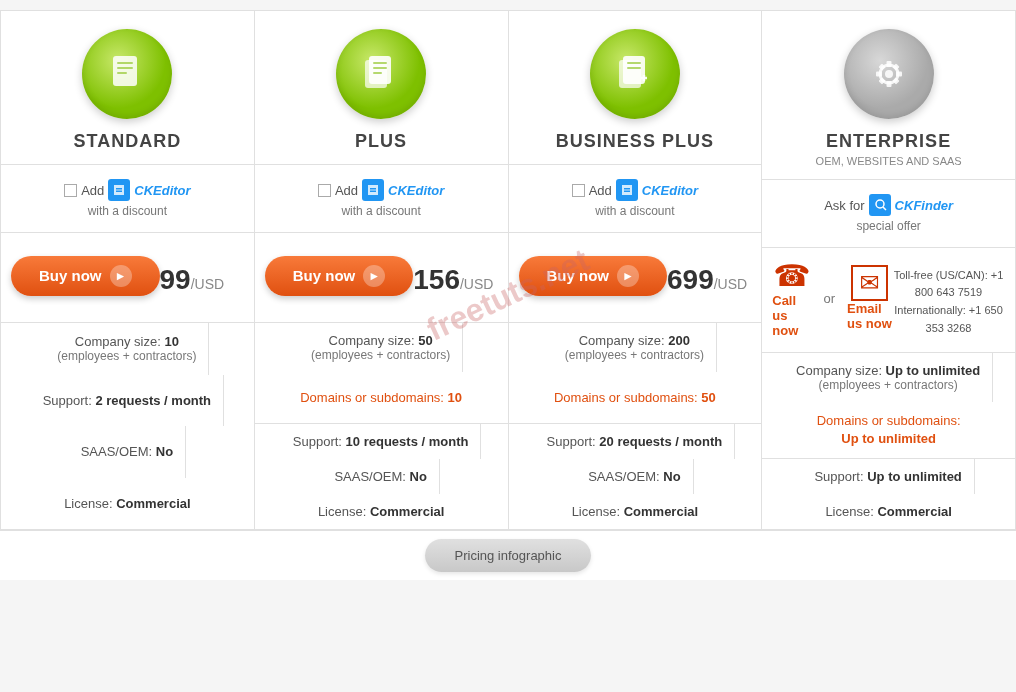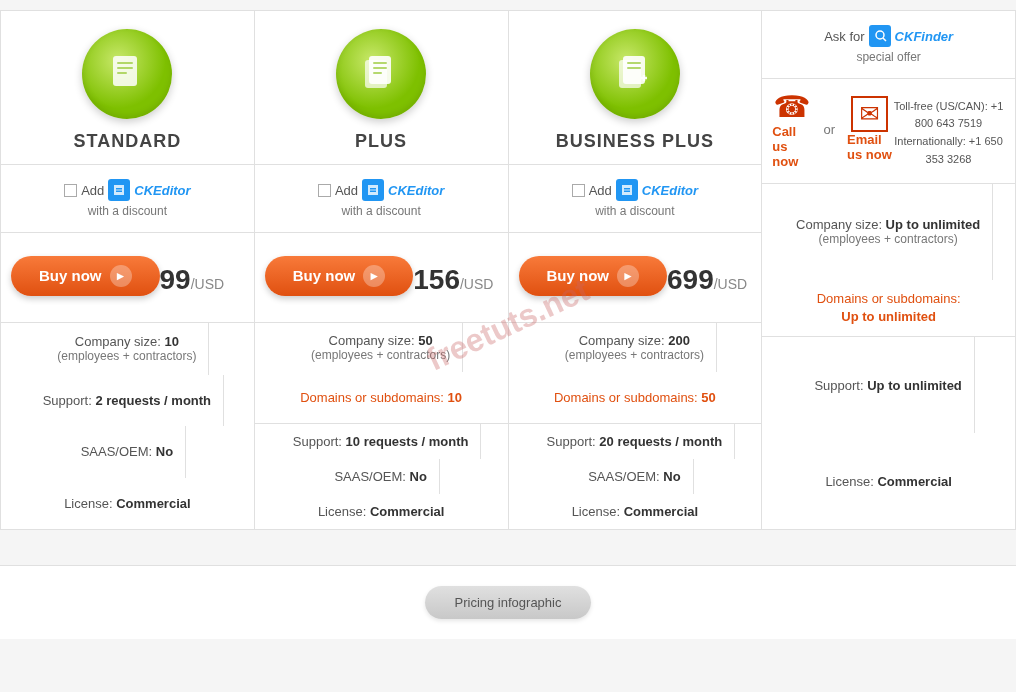--- a/index.html
+++ b/index.html
@@ -184,26 +184,25 @@
       min-height: 52px;
       display: flex;
       align-items: center;
       justify-content: center;
     }
     .domains-row .domain-val { font-weight: bold; }
 
     
     .footer {
       width: 100%;
-      padding: 20px;
+      padding: 8px;
       display: flex;
       justify-content: center;
       background: #fff;
       border-top: 1px solid #e0e0e0;
-      margin-top: 35px;
     }
     .infographic-btn {
       background: linear-gradient(to bottom, #e0e0e0, #c8c8c8);
       border: none;
       border-radius: 20px;
       padding: 9px 30px;
       font-size: 13px;
       color: #555;
       cursor: pointer;
       box-shadow: 0 2px 4px rgba(0,0,0,0.1);
@@ -407,20 +406,38 @@
       </div>
       <div class="cell alt">
         <span>SAAS/OEM: <span class="bold">No</span></span>
       </div>
       <div class="cell">
         <span>License: <span class="bold">Commercial</span></span>
       </div>
     </div>
 
     <div class="plan-col">
+      <div class="plan-header">
+        <div class="plan-icon enterprise">
+          <svg width="46" height="46" viewBox="0 0 46 46">
+            <circle cx="23" cy="23" r="9" fill="none" stroke="rgba(255,255,255,0.85)" stroke-width="3"></circle>
+            <circle cx="23" cy="23" r="4" fill="rgba(255,255,255,0.85)"></circle>
+            <rect x="20.5" y="10" width="5" height="6" rx="1" fill="rgba(255,255,255,0.85)"></rect>
+            <rect x="20.5" y="30" width="5" height="6" rx="1" fill="rgba(255,255,255,0.85)"></rect>
+            <rect x="10" y="20.5" width="6" height="5" rx="1" fill="rgba(255,255,255,0.85)"></rect>
+            <rect x="30" y="20.5" width="6" height="5" rx="1" fill="rgba(255,255,255,0.85)"></rect>
+            <rect x="13.5" y="13.5" width="5" height="5" rx="1" transform="rotate(45 16 16)" fill="rgba(255,255,255,0.85)"></rect>
+            <rect x="27.5" y="27.5" width="5" height="5" rx="1" transform="rotate(45 30 30)" fill="rgba(255,255,255,0.85)"></rect>
+            <rect x="13.5" y="27.5" width="5" height="5" rx="1" transform="rotate(45 16 30)" fill="rgba(255,255,255,0.85)"></rect>
+            <rect x="27.5" y="13.5" width="5" height="5" rx="1" transform="rotate(45 30 16)" fill="rgba(255,255,255,0.85)"></rect>
+          </svg>
+        </div>
+        <div class="plan-name">ENTERPRISE</div>
+        <div class="plan-subtitle">OEM, WEBSITES AND SAAS</div>
+      </div>
 
       <div class="add-section">
         <div class="add-row">
           <span>Ask for</span>
           <div class="ckf-icon">
             <svg width="14" height="14" viewBox="0 0 14 14">
               <circle cx="7" cy="6" r="4" fill="none" stroke="white" stroke-width="1.5"></circle>
               <line x1="10" y1="9" x2="13" y2="12" stroke="white" stroke-width="1.5"></line>
             </svg>
           </div>

